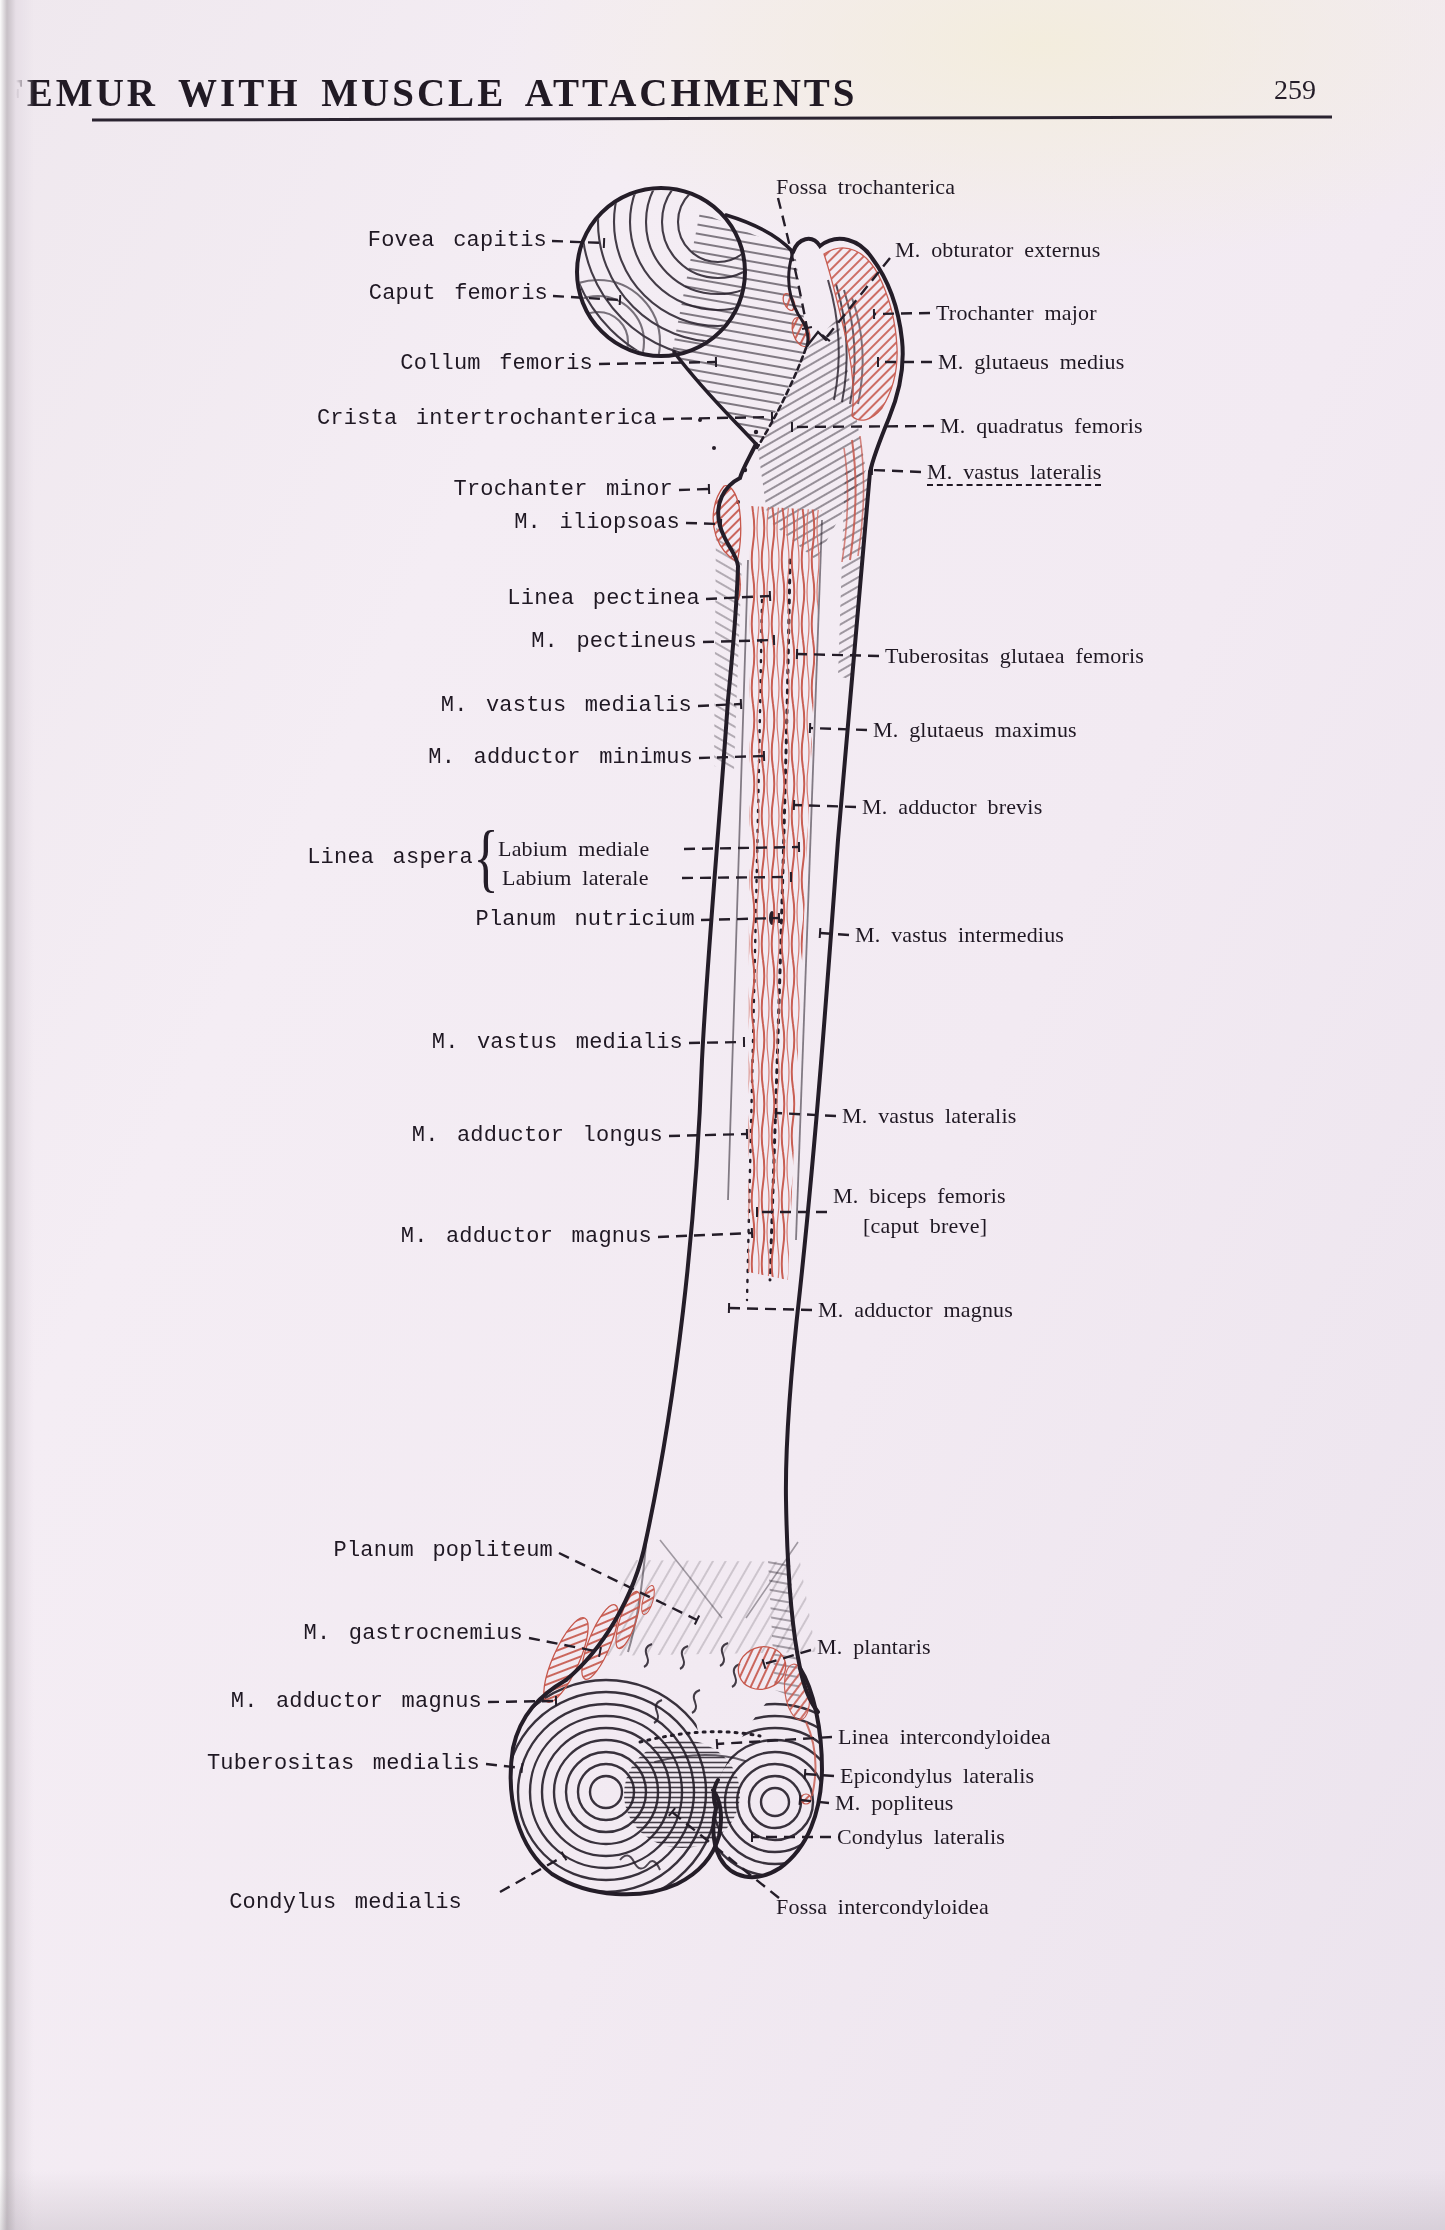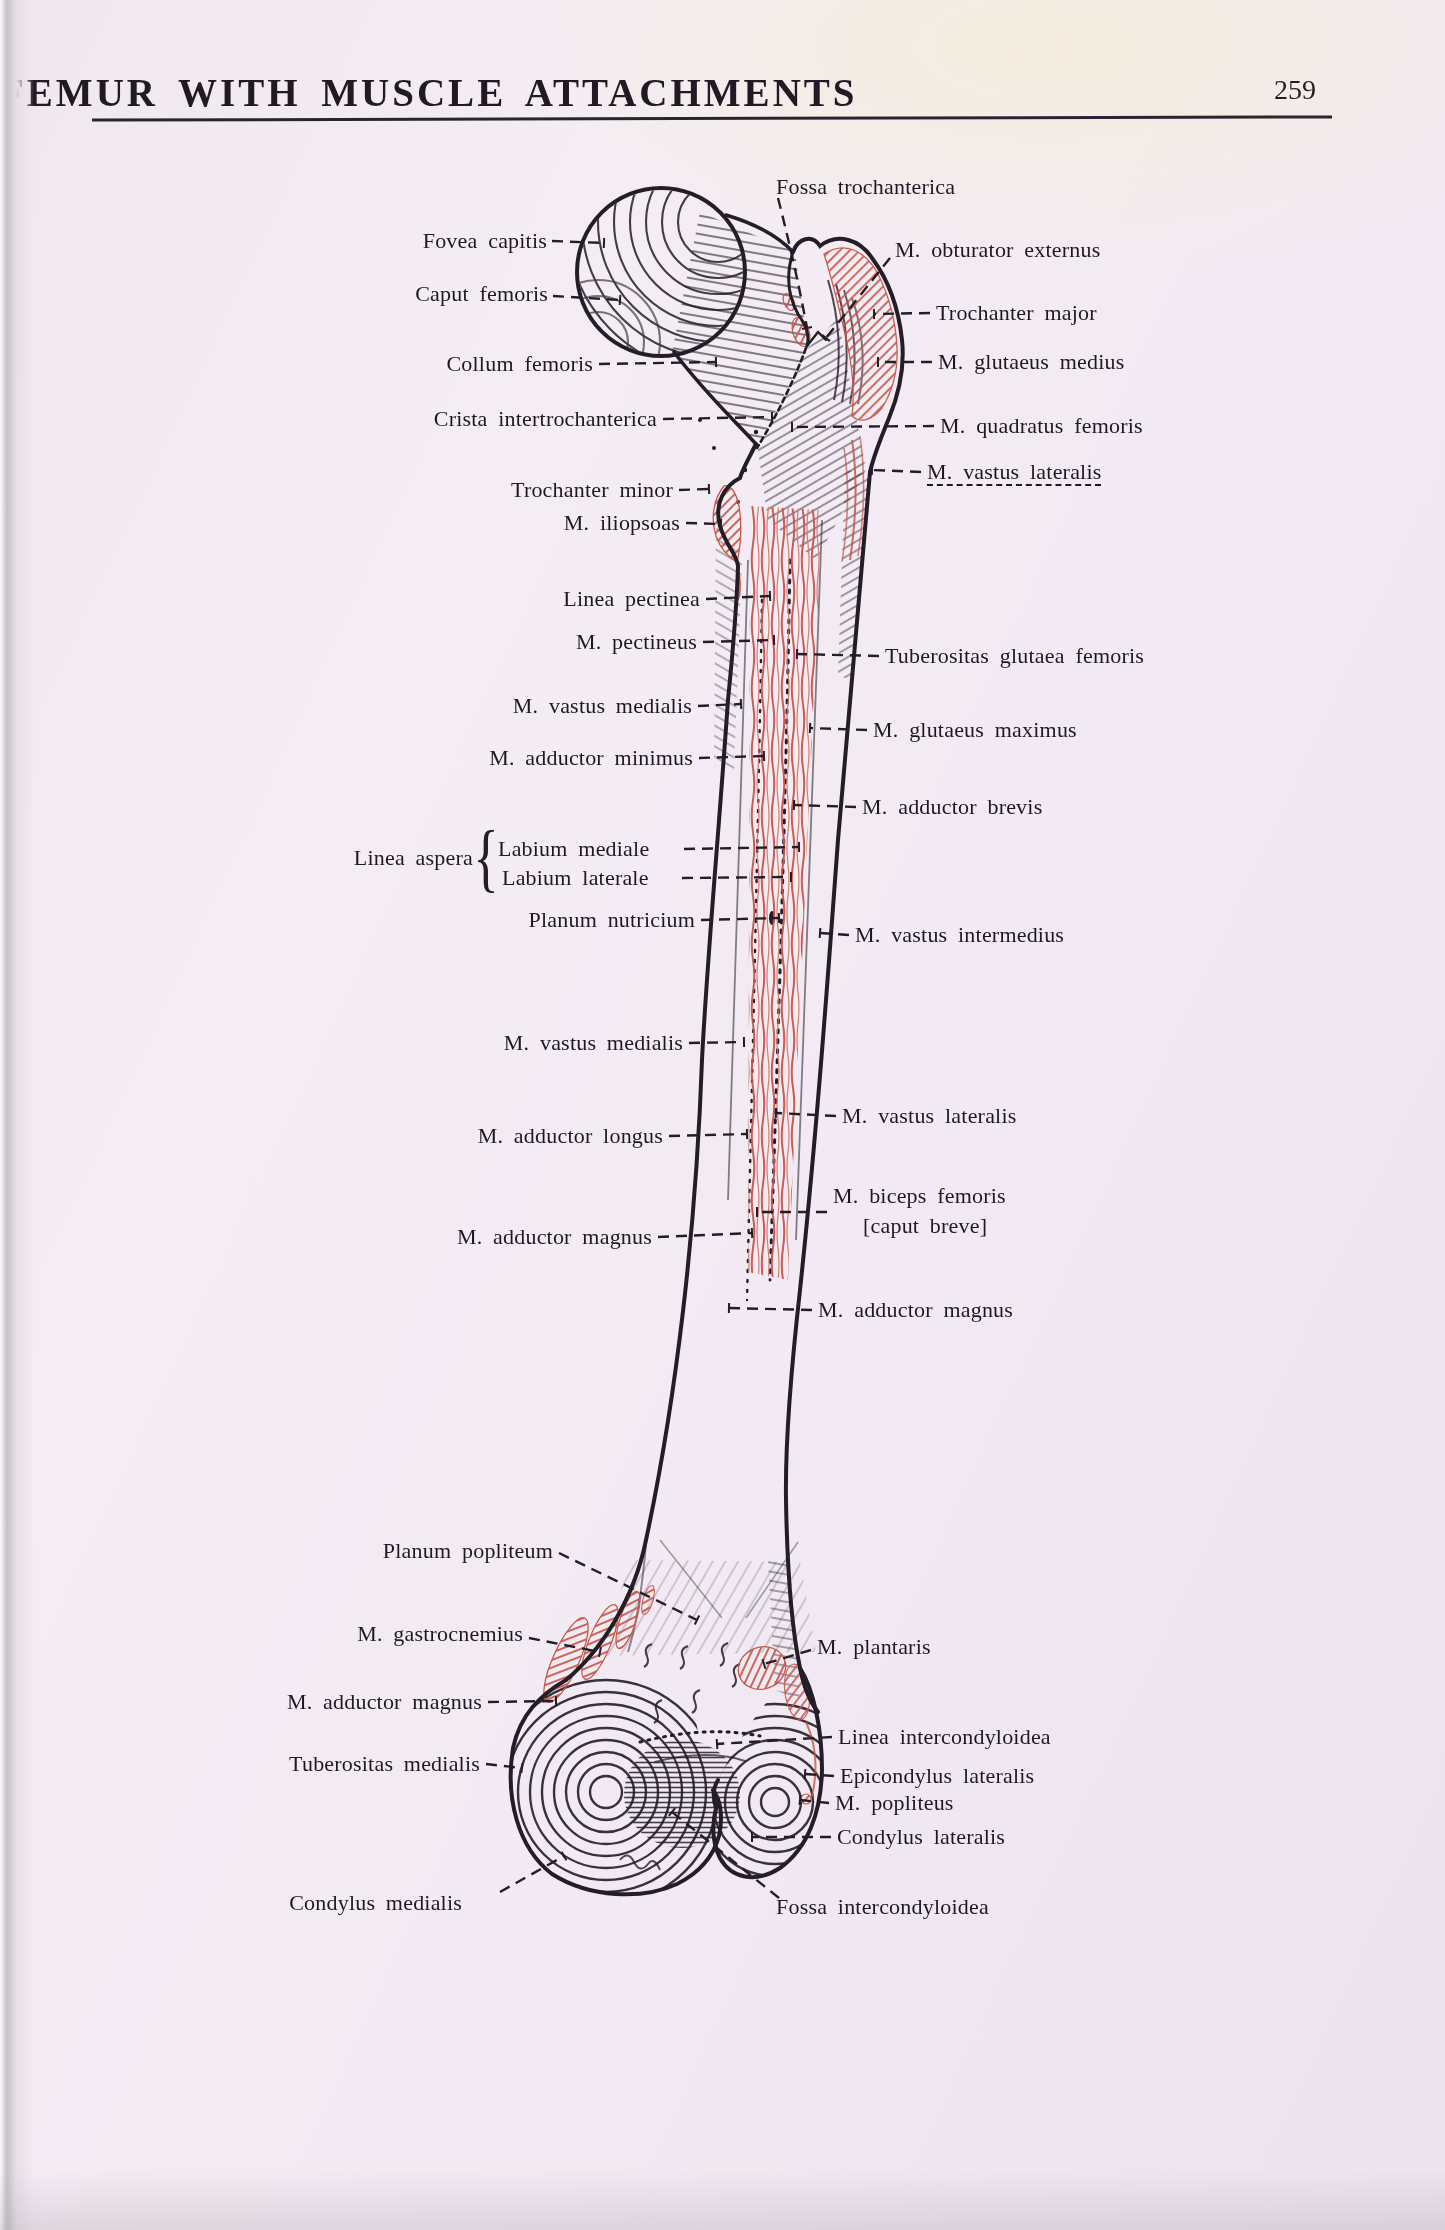--- a/index.html
+++ b/index.html
@@ -20,21 +20,21 @@
   }
   .hdr-title{
     position:absolute;left:0;right:0;top:70px;text-align:left;z-index:3;
     font-size:39px;font-weight:bold;letter-spacing:3px;word-spacing:8px;color:#211a24;
   }
   .hdr-num{position:absolute;left:1274px;top:74px;font-size:28px;z-index:3;}
   .hdr-rule{position:absolute;left:92px;top:117px;width:1240px;height:3px;background:#2a2330;z-index:3;transform:rotate(-.15deg);}
   .caption{position:absolute;left:0;right:0;top:1960px;transform:translateY(-50%);text-align:center;font-size:26px;word-spacing:4px;z-index:3;}
   svg.fig{position:absolute;left:0;top:0;z-index:1;}
   .lbl{position:absolute;font-size:22px;line-height:1.1;white-space:nowrap;word-spacing:5px;letter-spacing:.2px;transform:translateY(-50%);z-index:2;color:#1f1823;}
-  .lbl.l{text-align:right;}
+  .lbl.l{text-align:right;font-family:Liberation Mono, monospace;}
   .lbl.u{text-decoration:underline;text-decoration-style:dashed;text-underline-offset:5px;text-decoration-thickness:1.5px;}
   .brace{position:absolute;left:486px;top:861px;z-index:2;font-size:76px;font-weight:400;color:#241d28;
          transform:translate(-50%,-54%) scaleX(.7);}
 </style>
 </head>
 <body>
 
 <div class="page">
 
   <div class="hdr-title">FEMUR WITH MUSCLE ATTACHMENTS</div>

